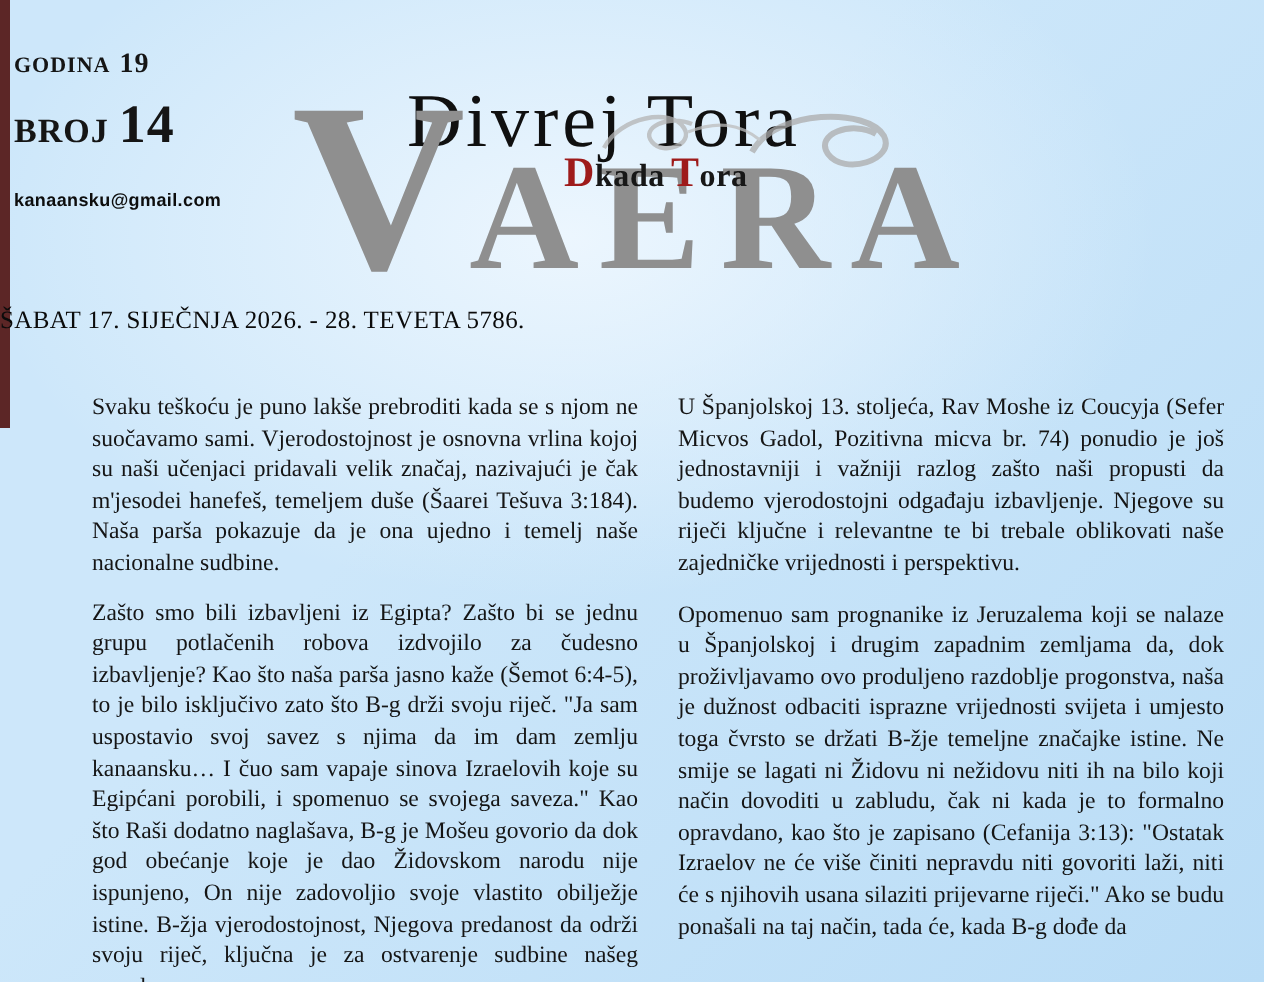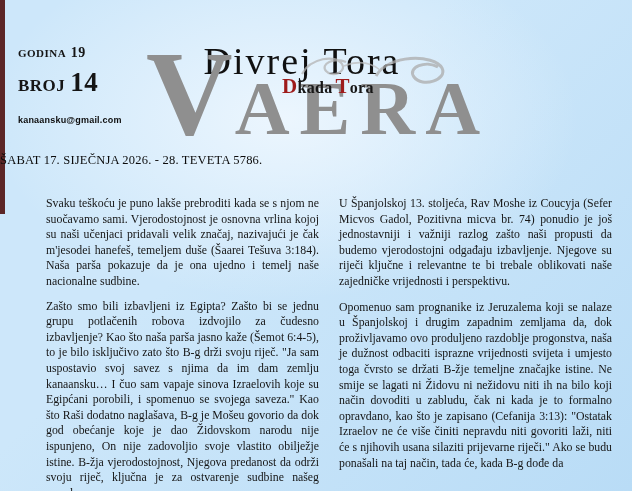--- a/index.html
+++ b/index.html
@@ -11,21 +11,21 @@
       radial-gradient(ellipse 420px 260px at 45% 24%, var(--background-light,#ecf6fe) 0%, rgba(236,246,254,0) 70%),
       linear-gradient(135deg, var(--background-mid,#cde7fa) 0%, var(--background-mid,#cde7fa) 40%, var(--background-deep,#b9dcf6) 100%);
     font-family:"Liberation Serif", serif;
     color:#151515;
   }
   .stripe{
     position:absolute;left:0;top:0;width:5px;height:214px;
     background:var(--accent-stripe,#5c2626);
   }
   
-  .meta{position:absolute;left:18px;top:24px;line-height:1;margin-top:20px;}
+  .meta{position:absolute;left:7px;top:24px;line-height:1;}
   .meta-line{font-weight:bold;letter-spacing:.5px;}
   .godina-label{font-size:11px;}
   .godina-value{font-size:14px;}
   .broj-line{margin-top:9px;display:flex;align-items:baseline;gap:5px;}
   .broj-label{font-size:17px;}
   .broj-value{font-size:27px;font-weight:bold;}
   .email{
     margin-top:20px;
     font-family:"Liberation Sans", sans-serif;
     font-size:9px;font-weight:bold;letter-spacing:.2px;color:#0d0d0d;

